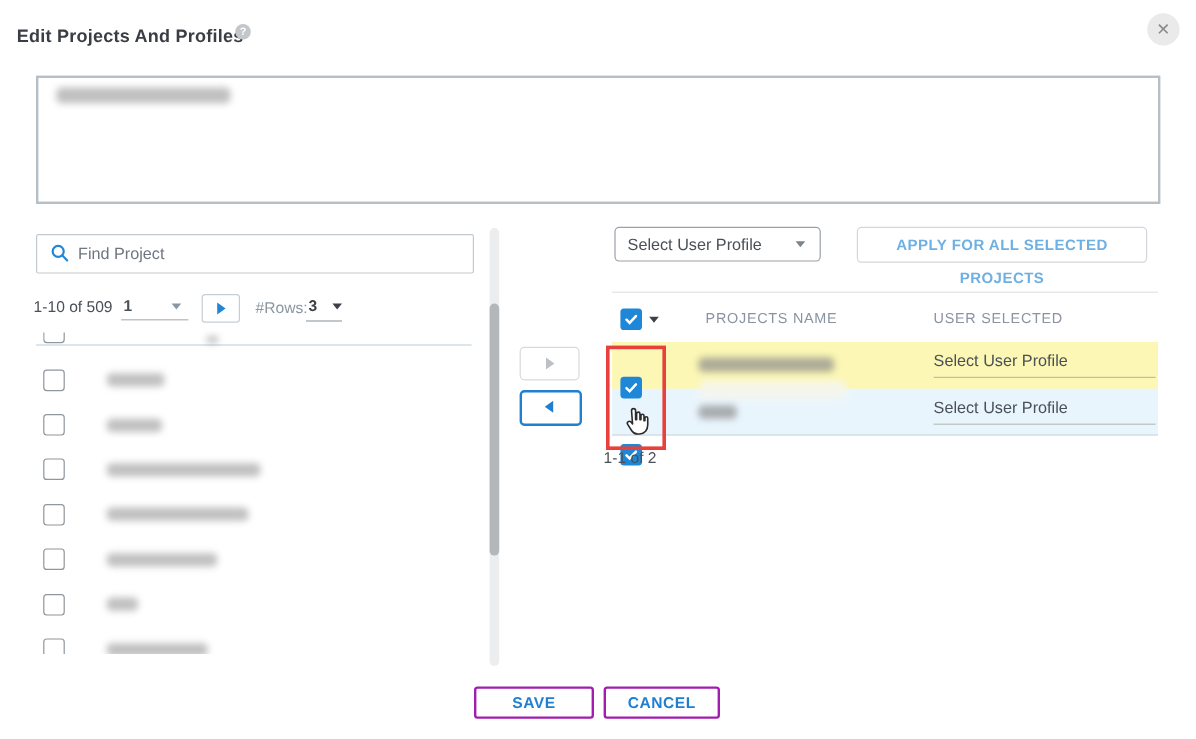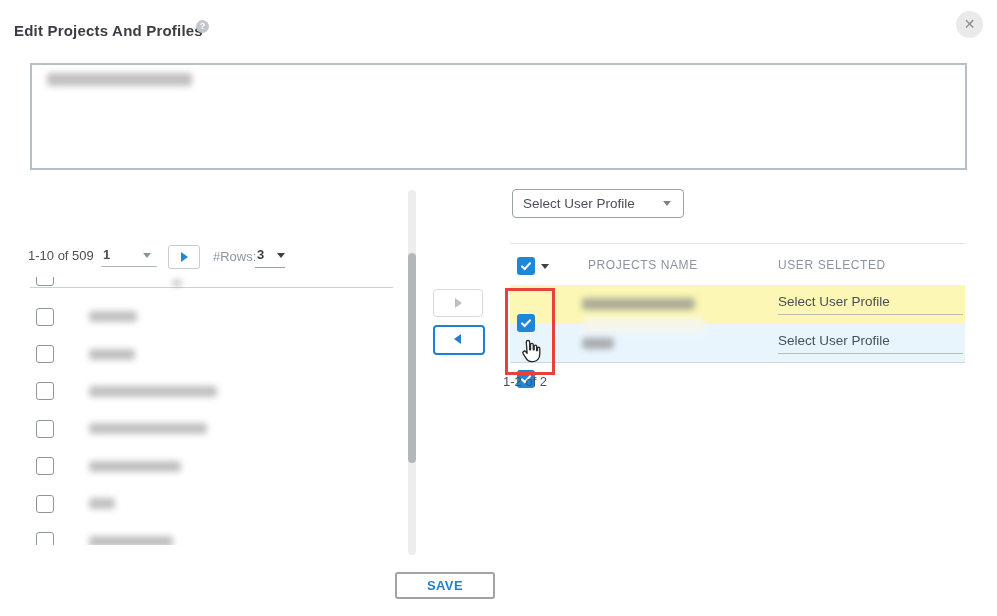--- a/index.html
+++ b/index.html
@@ -72,40 +72,49 @@
   .cb-checked svg{position:absolute;left:2px;top:2px;}
   .hdr-caret{left:541px;top:264px;width:0;height:0;border-left:4px solid transparent;border-right:4px solid transparent;border-top:5px solid #3d4147;}
   .row-yellow{left:510px;top:285px;width:455px;height:39px;background:#fcf7b4;}
   .row-blue{left:510px;top:324px;width:455px;height:38px;background:#e9f5fd;border-bottom:1px solid #cfd8de;}
   .cell-profile{font-size:13.5px;color:#4a5058;}
   .profile-underline{border-bottom:1px solid #b9bdb6;width:185px;display:inline-block;padding-bottom:4px;}
   .red-rect{left:505px;top:288px;width:44px;height:81px;border:3px solid #e8403a;background:transparent;z-index:5;}
   .count-text{left:503px;top:374px;font-size:13px;color:#4a5058;}
 
   
-  .btn{height:27px;border:2px solid #a3a3a3;border-radius:3px;background:#fff;color:#1f7fd1;
+  .btn{height:27px;border:2px solid #a21caf;border-radius:3px;background:#fff;color:#1f7fd1;
        font-weight:bold;font-size:13px;letter-spacing:.4px;text-align:center;cursor:pointer;
        font-family:inherit;}
   .save-btn{left:395px;top:572px;width:100px;}
   .cancel-btn{left:503px;top:572px;width:97px;}
   .cursor-icon{left:517px;top:338px;z-index:6;}
 </style>
 </head>
 <body>
 
 <div class="page">
 
   <div class="abs title">Edit Projects And Profiles</div>
   <div class="abs help-dot">?</div>
   <div class="abs close-btn">✕</div>
 
   <div class="abs recipients">
     <div class="abs blur" style="left:15px;top:8px;width:145px;height:13px;"></div>
   </div>
 
+  <div class="abs search-box">
+    <span class="mag">
+      <svg width="16" height="16" viewBox="0 0 16 16">
+          <circle cx="6.5" cy="6.5" r="4.6" fill="none" stroke="#1f87d7" stroke-width="1.8"></circle>
+          <line x1="10" y1="10" x2="14" y2="14" stroke="#1f87d7" stroke-width="1.8" stroke-linecap="round"></line>
+        </svg>
+    </span>
+    <input type="text" placeholder="Find Project" style="">
+  </div>
 
   <div class="abs pg-text" style="left:28px;top:248px;">1-10 of 509</div>
   <div class="abs" style="left:101px;top:244px;width:56px;height:23px;" class2="">
     <span class="pg-text" style="position:absolute;left:2px;top:3px;font-weight:bold;">1</span>
     <span class="caret-down" style="position:absolute;right:6px;top:9px;"></span>
     <span class="pg-underline" style="position:absolute;left:0;right:0;bottom:0;"></span>
   </div>
   <div class="abs next-btn">
     <span class="tri-right"></span>
   </div>
@@ -159,20 +168,21 @@
     <span class="tri-gray"></span>
   </div>
   <div class="abs xfer xfer-left">
     <span class="tri-blue-l"></span>
   </div>
 
   <div class="abs profile-select">
     <span class="val">Select User Profile</span>
     <span class="caret-down"></span>
   </div>
+  <div class="abs apply-btn">APPLY FOR ALL SELECTED PROJECTS</div>
 
   <div class="abs tbl-topline"></div>
   <div class="abs cb-checked" style="left:517px;top:257px;">
     <svg width="14" height="14" viewBox="0 0 16 16">
         <path d="M3.5 8.5l3 3 6-6.5" stroke="#fff" stroke-width="2.4" fill="none" stroke-linecap="round"></path>
       </svg>
   </div>
   <div class="abs hdr-caret"></div>
   <div class="abs th" style="left:588px;top:258px;">PROJECTS NAME</div>
   <div class="abs th" style="left:778px;top:258px;">USER SELECTED</div>
@@ -202,17 +212,18 @@
     <span class="profile-underline"><span class="cell-profile">Select User Profile</span></span>
   </div>
 
   <div class="abs red-rect"></div>
   <div class="abs cursor-icon">
     <svg width="27" height="27" viewBox="0 0 32 32">
       <path d="M11 5c0-1.1.9-2 2-2s2 .9 2 2v9h1V8c0-.9.8-1.6 1.7-1.6.9 0 1.6.7 1.6 1.6V14h1v-4c0-.8.7-1.5 1.5-1.5s1.5.7 1.5 1.5v5h.9v-2.6c0-.8.7-1.4 1.4-1.4.8 0 1.4.6 1.4 1.4V19c0 5-3 9-8 9h-2c-2.5 0-4.5-1.2-5.8-3.2l-4-6.3c-.6-.9-.3-2.1.6-2.7.9-.5 2-.3 2.7.5l1.5 1.8z" fill="#ffffff" stroke="#2b2b2b" stroke-width="1.6" stroke-linejoin="round"></path>
     </svg>
   </div>
 
-  <div class="abs count-text">1-2 of 2</div>
+  <div class="abs count-text">1-1 of 2</div>
 
   <button class="abs btn save-btn">SAVE</button>
+  <button class="abs btn cancel-btn">CANCEL</button>
 
 </div>
 
 </body></html>

